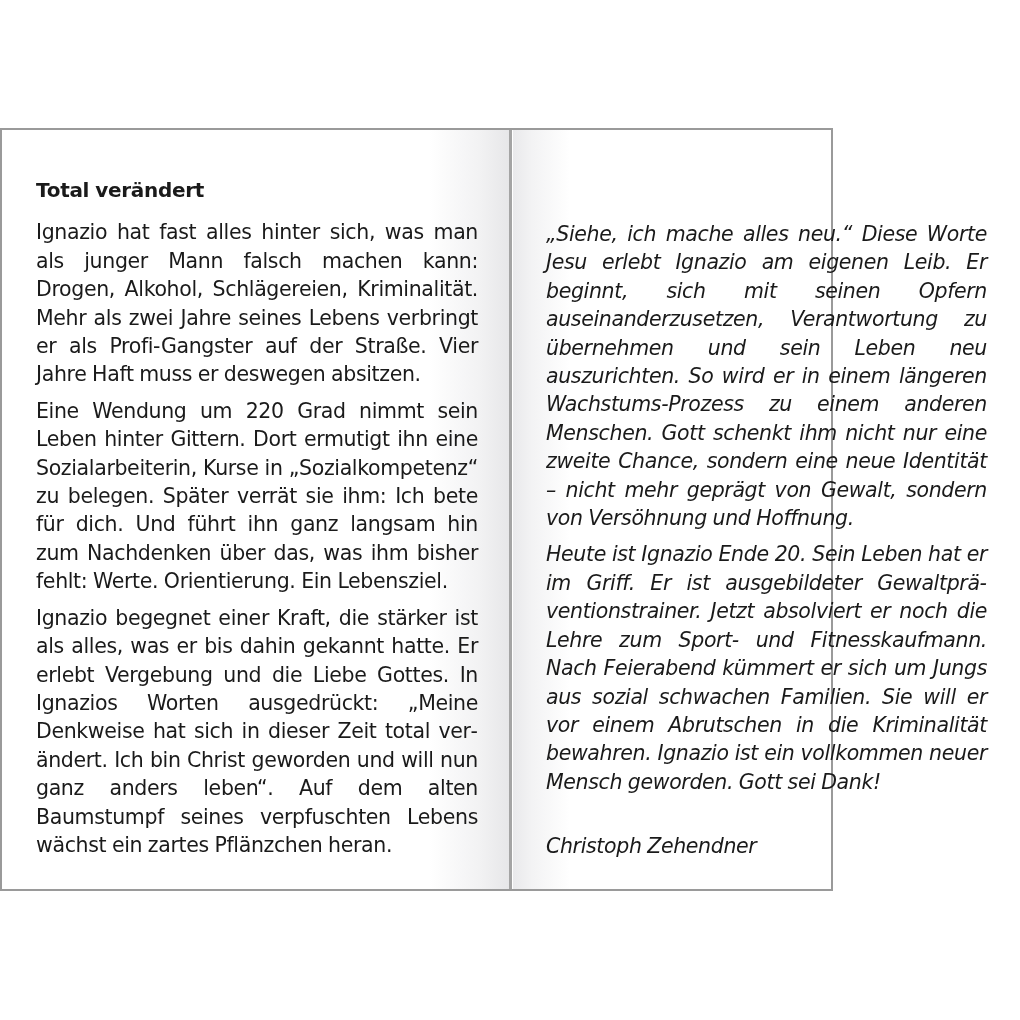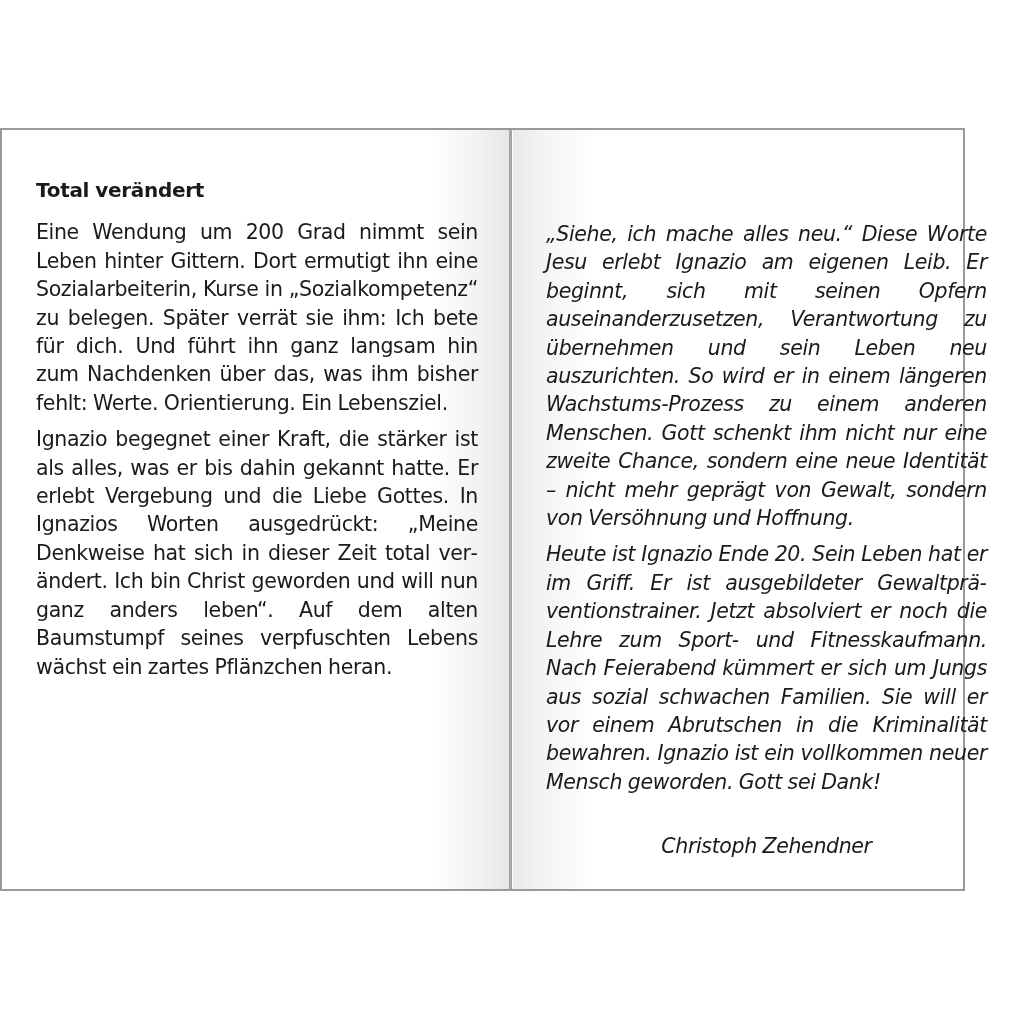--- a/index.html
+++ b/index.html
@@ -1,18 +1,18 @@
 <!DOCTYPE html>
 <html><head>
   <meta charset="utf-8">
   <style>
     html, body { margin: 0; padding: 0; background: #ffffff; }
     body { width: 1020px; height: 1020px; position: relative; overflow: hidden; }
     .spread {
-      position: absolute; left: 0; top: 128px; width: 965px; height: 763px;
+      position: absolute; left: 0; top: 128px; width: 833px; height: 763px;
       border-top: 2px solid #9a9a9a; border-bottom: 2px solid #9a9a9a;
       border-left: 2px solid #9a9a9a; border-right: 2px solid #9a9a9a;
       box-sizing: border-box; background: #fff;
     }
     .page { position: absolute; top: 0; bottom: 0; box-sizing: border-box; }
     .page-left {
       left: 0; width: 508px;
       background: linear-gradient(to right, #ffffff 0%, #ffffff 84%, #f2f2f3 94%, #e6e6e8 100%);
     }
     .page-right {
@@ -31,32 +31,33 @@
     .col-left { position: absolute; left: 34px; top: 46px; width: 442px; }
     .col-right { position: absolute; left: 33px; top: 90px; width: 441px; }
     .heading {
       font-family: "DejaVu Sans", "Liberation Sans", sans-serif;
       font-weight: bold; font-size: 20px; color: #1a1a1a; margin: 0 0 14px 0;
       letter-spacing: -0.3px;
     }
     p.para { margin: 0 0 8px 0; hyphens: manual; }
     .signature {
       font-family: "DejaVu Sans", "Liberation Sans", sans-serif;
-      font-size: 20.5px; color: #1a1a1a; text-align: center; margin-top: 36px;
+      font-size: 20.5px; color: #1a1a1a; text-align: left; margin-top: 36px;
       letter-spacing: -0.35px;
     }
   </style>
 </head>
 <body>
 
 <div class="spread">
   <div class="page page-left">
     <div class="col-left text">
       <h2 class="heading">Total verändert</h2>
-      <p class="para">Eine Wendung um 200 Grad nimmt sein Leben hinter Gittern. Dort ermutigt ihn eine Sozialarbeiterin, Kurse in „Sozialkompetenz“ zu belegen. Später verrät sie ihm: Ich bete für dich. Und führt ihn ganz langsam hin zum Nachdenken über das, was ihm bisher fehlt: Werte. Orientierung. Ein Lebensziel.</p>
+      <p class="para">Ignazio hat fast alles hinter sich, was man als junger Mann falsch machen kann: Drogen, Alkohol, Schlägereien, Kriminalität. Mehr als zwei Jahre seines Lebens verbringt er als Profi-Gangster auf der Straße. Vier Jahre Haft muss er deswegen absitzen.</p>
+      <p class="para">Eine Wendung um 220 Grad nimmt sein Leben hinter Gittern. Dort ermutigt ihn eine Sozialarbeiterin, Kurse in „Sozialkompetenz“ zu belegen. Später verrät sie ihm: Ich bete für dich. Und führt ihn ganz langsam hin zum Nachdenken über das, was ihm bisher fehlt: Werte. Orientierung. Ein Lebensziel.</p>
       <p class="para">Ignazio begegnet einer Kraft, die stärker ist als alles, was er bis dahin gekannt hatte. Er erlebt Vergebung und die Liebe Gottes. In Ignazios Worten ausgedrückt: „Meine Denkweise hat sich in dieser Zeit total ver­ändert. Ich bin Christ geworden und will nun ganz anders leben“. Auf dem alten Baumstumpf seines verpfuschten Lebens wächst ein zartes Pflänzchen heran.</p>
     </div>
   </div>
   <div class="spine"></div>
   <div class="page page-right">
     <div class="col-right text">
       <p class="para">„Siehe, ich mache alles neu.“ Diese Worte Jesu erlebt Ignazio am eigenen Leib. Er beginnt, sich mit seinen Opfern auseinander­zusetzen, Verantwortung zu übernehmen und sein Leben neu auszurichten. So wird er in einem längeren Wachstums-Prozess zu einem anderen Menschen. Gott schenkt ihm nicht nur eine zweite Chance, sondern eine neue Identität – nicht mehr geprägt von Gewalt, sondern von Versöhnung und Hoffnung.</p>
       <p class="para">Heute ist Ignazio Ende 20. Sein Leben hat er im Griff. Er ist ausgebildeter Gewaltprä­ventionstrainer. Jetzt absolviert er noch die Lehre zum Sport- und Fitnesskaufmann. Nach Feierabend kümmert er sich um Jungs aus sozial schwachen Familien. Sie will er vor einem Abrutschen in die Kriminalität bewahren. Ignazio ist ein vollkommen neuer Mensch geworden. Gott sei Dank!</p>
       <div class="signature">Christoph Zehendner</div>
     </div>

